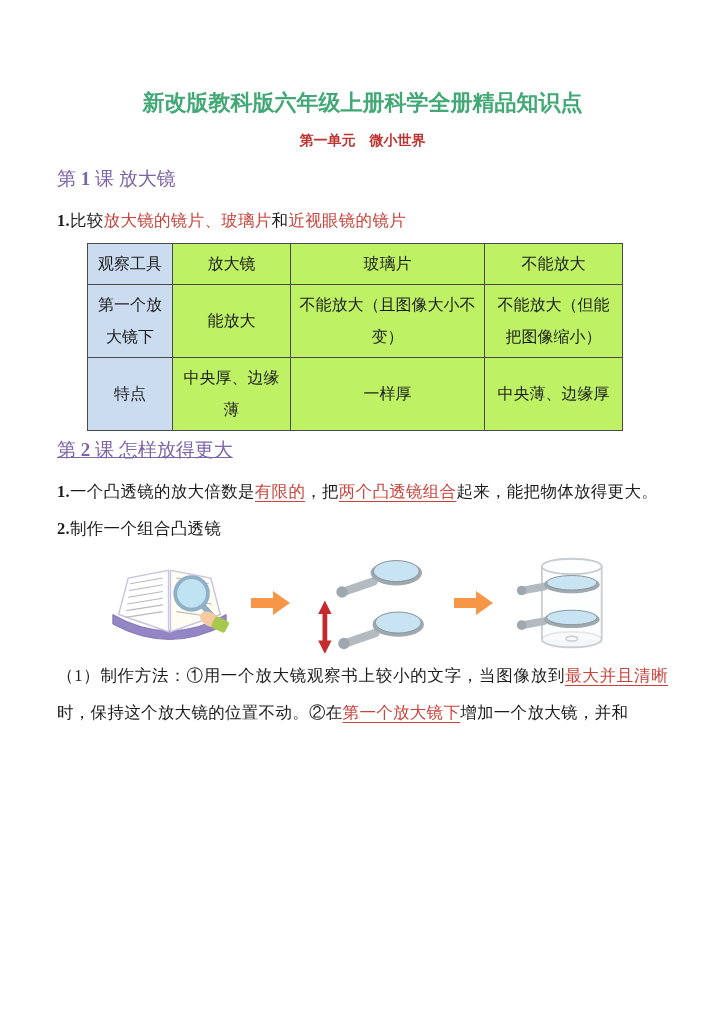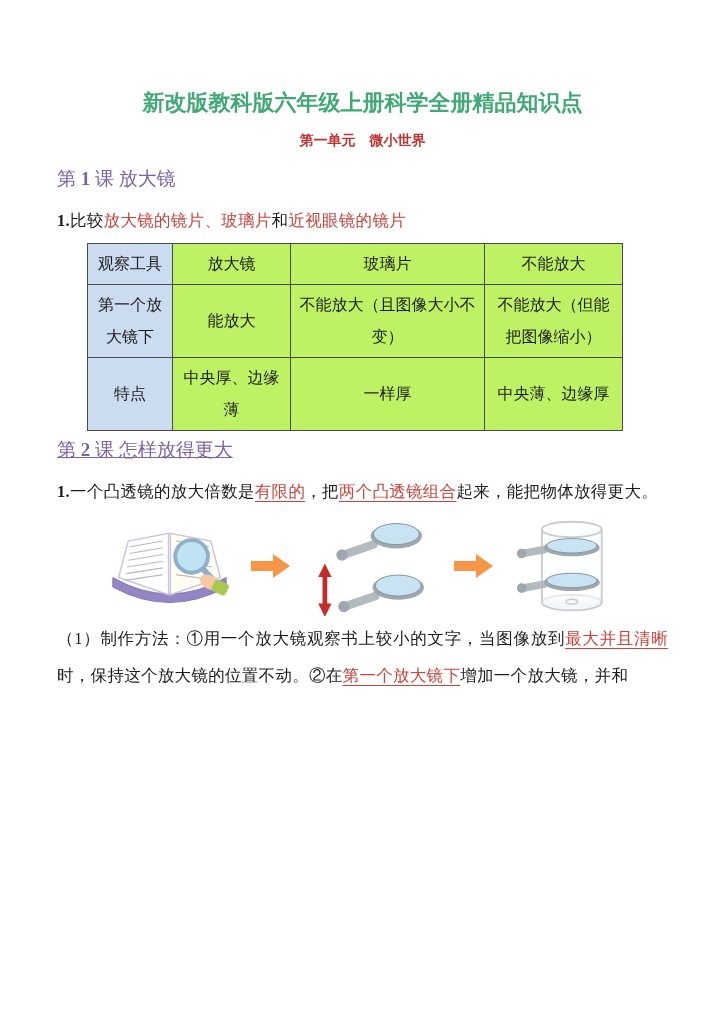--- a/index.html
+++ b/index.html
@@ -109,20 +109,21 @@
           <td>一样厚</td>
           <td>中央薄、边缘厚</td>
         </tr>
       </tbody>
   </table>
 
 
   <h3 class="lesson-heading second"><span>第 </span><span class="run-b">2</span><span> 课 怎样放得更大</span></h3>
 
   <p class="body-line"><span class="run-b">1.</span><span>一个凸透镜的放大倍数是</span><span class="run-ru">有限的</span><span>，把</span><span class="run-ru">两个凸透镜组合</span><span>起来，能把物体放得更大。</span></p>
+  <p class="body-line"><span class="run-b">2.</span><span>制作一个组合凸透镜</span></p>
 
   <div class="illustrations">
 
     <svg width="125" height="96" viewBox="0 0 130 100">
       <path d="M6 62 Q65 96 124 62 L124 72 Q65 104 6 72 Z" fill="#9486C4" stroke="#7f72b5" stroke-width="1"></path>
       <polygon points="12,62 22,24 64,16 64,80" fill="#ffffff" stroke="#c9c4e0" stroke-width="1.5"></polygon>
       <polygon points="118,62 108,24 66,16 66,80" fill="#fffdf2" stroke="#c9c4e0" stroke-width="1.5"></polygon>
       <g stroke="#b9b9b9" stroke-width="1.2">
         <line x1="24" y1="30" x2="58" y2="24"></line>
           <line x1="23" y1="37" x2="58" y2="31"></line>

